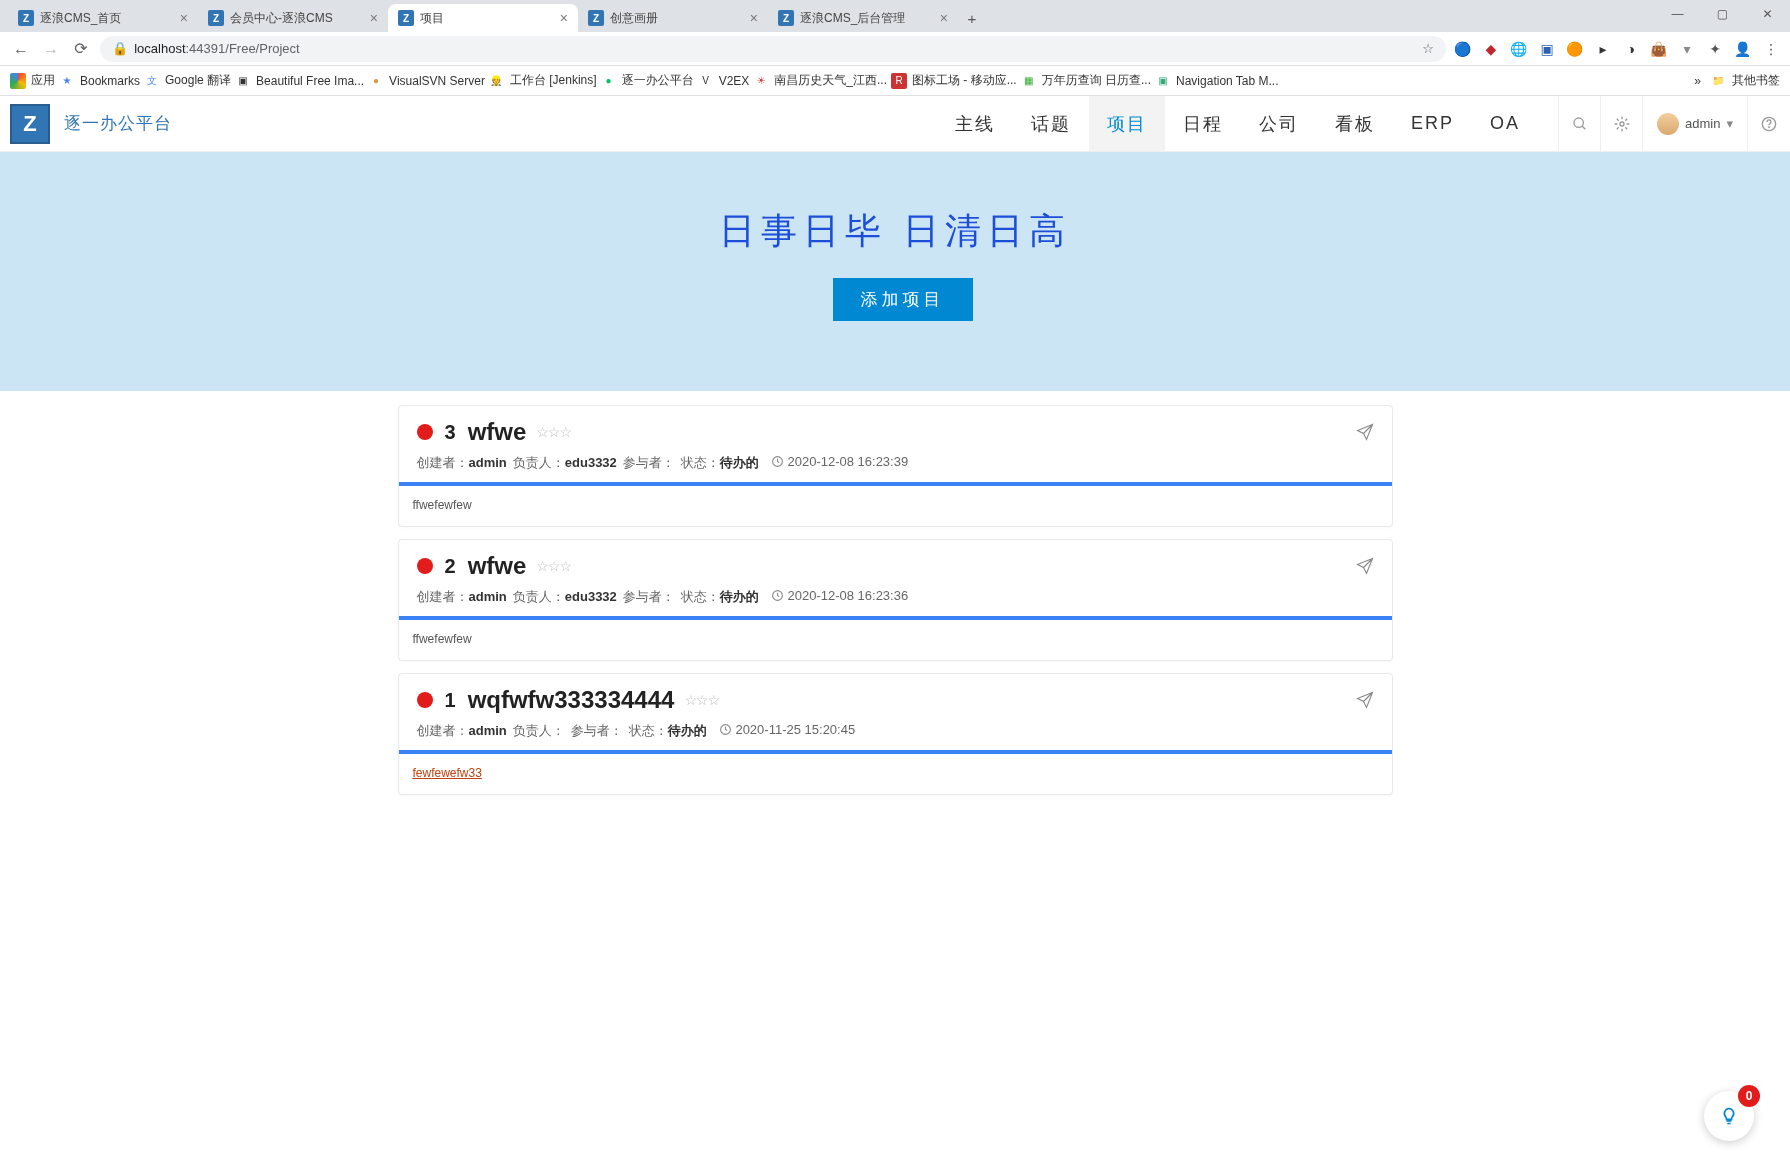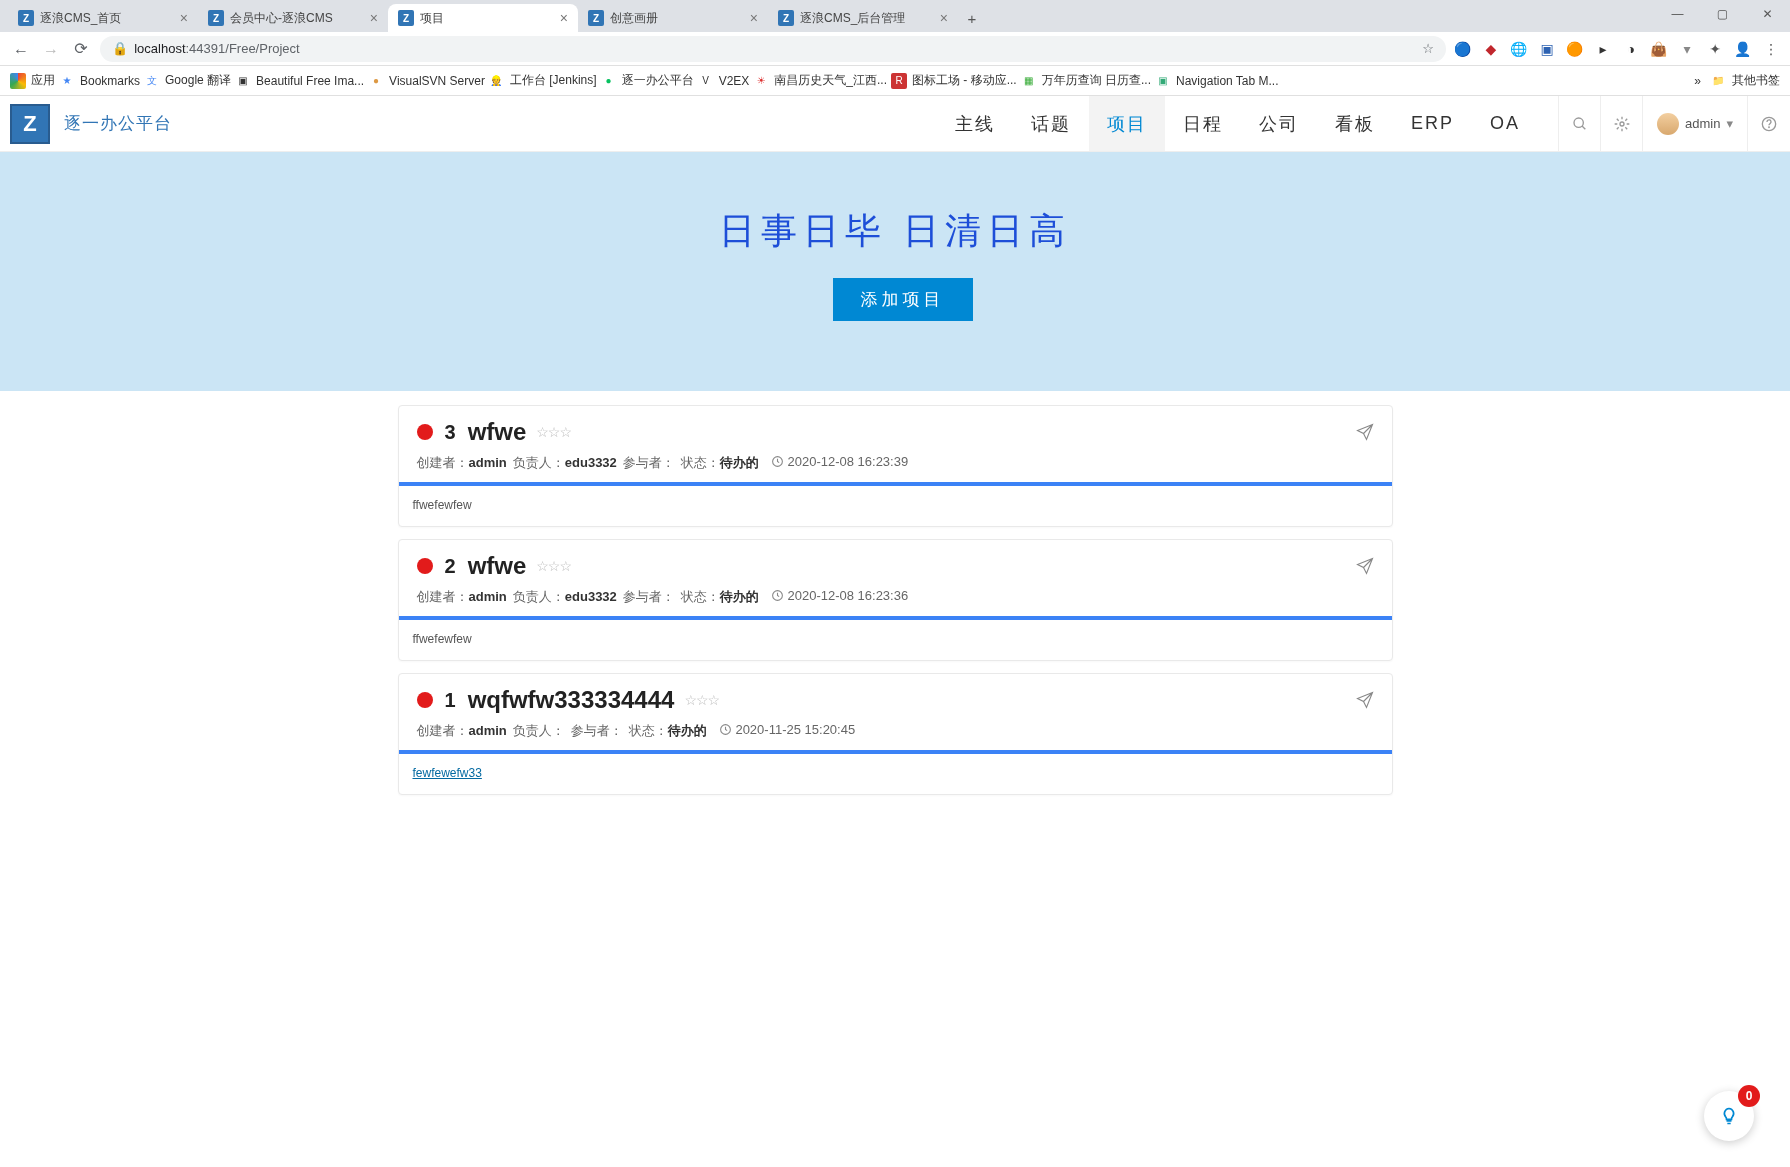--- a/index.html
+++ b/index.html
@@ -58,21 +58,21 @@
 .card-head { padding: 12px 18px 6px 18px; display: flex; align-items: center; }
 .dot { width: 16px; height: 16px; border-radius: 50%; background: #e21b1b; margin-right: 12px; }
 .card-num { font-size: 20px; font-weight: bold; color: #222; margin-right: 12px; }
 .card-title { font-size: 24px; font-weight: bold; color: #222; margin-right: 10px; }
 .stars { color: #bbb; font-size: 14px; letter-spacing: -1px; }
 .card-act { margin-left: auto; color: #888; font-size: 18px; }
 .meta-row { padding: 2px 18px 10px 18px; display: flex; gap: 6px; font-size: 13px; color: #666; }
 .meta-row b { color: #333; font-weight: bold; }
 .meta-row .clock { margin-left: 6px; }
 .card-body { border-top: 4px solid #3b82f6; padding: 12px 14px 14px 14px; font-size: 12px; color: #555; }
-.card-body.link { text-decoration: underline; color: #0369a1; }
+.card-body.link { text-decoration: underline; color: #c2410c; }
 
 
 .float-bubble { position: fixed; right: 36px; bottom: 26px; width: 50px; height: 50px; border-radius: 50%; background: #fff; box-shadow: 0 2px 10px rgba(0,0,0,.2); display: flex; align-items: center; justify-content: center; color: #0088d3; font-size: 18px; }
 .badge { position: absolute; top: -6px; right: -6px; background: #e21b1b; color: #fff; width: 22px; height: 22px; border-radius: 50%; display: flex; align-items: center; justify-content: center; font-size: 12px; font-weight: bold; }
 
 svg { display: block; }
 </style>
 </head>
 <body>
 

